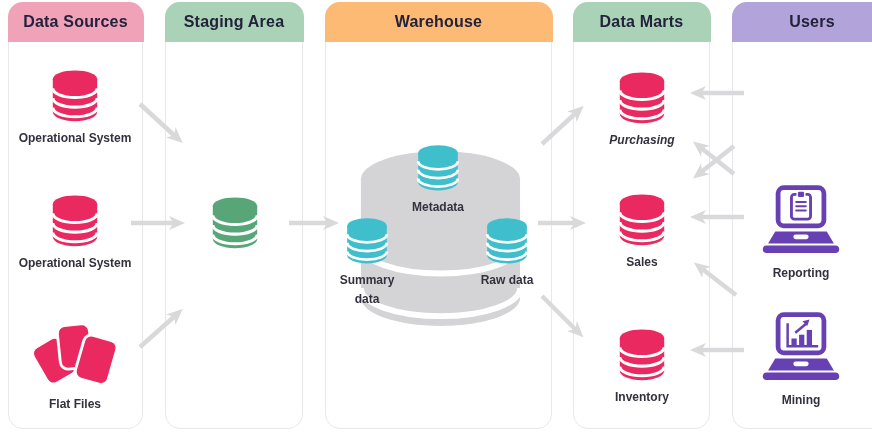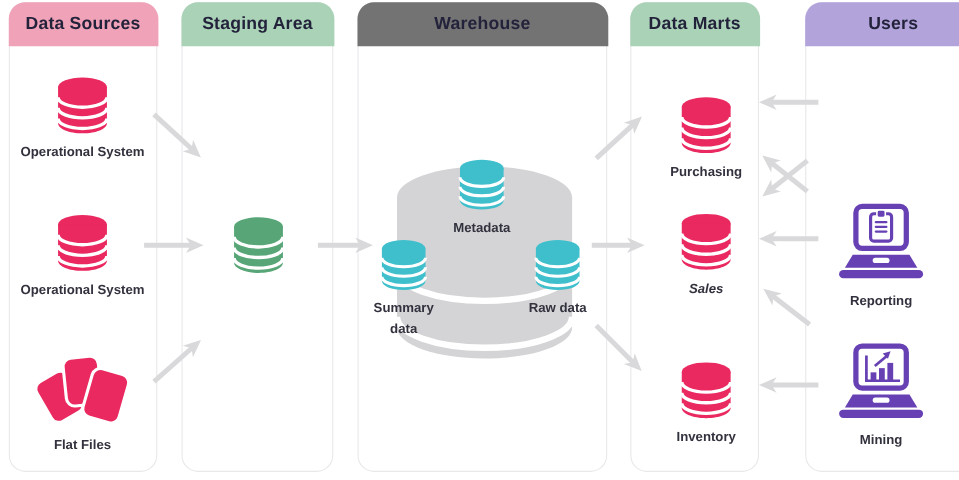--- a/index.html
+++ b/index.html
@@ -86,21 +86,21 @@
   <section class="panel" style="left:165px;width:138px;">
     <header class="panel-header" style="background: rgb(169, 210, 183);">Staging Area</header>
     <div class="node" style="left:9px;top:193px;width:120px;">
       <svg width="60" height="56" viewBox="0 0 60 58">
           <use href="#db-shape" fill="#58A677"></use>
         </svg>
     </div>
   </section>
 
   <section class="panel" style="left:325px;width:227px;">
-    <header class="panel-header" style="background: #737373;">Warehouse</header>
+    <header class="panel-header" style="background: #fdba74;">Warehouse</header>
     <svg class="big-cylinder" style="left:32px;top:146px;" width="165" height="182" viewBox="0 0 170 187">
       <g fill="#D4D4D6">
         <ellipse cx="85" cy="31" rx="82" ry="29"></ellipse>
         <path d="M3 31 V153 c0 16 36.7 29 82 29 s82 -13 82 -29 V31 Z"></path>
       </g>
       <path d="M3 99 c0 16 36.7 29 82 29 s82 -13 82 -29" fill="none" stroke="#fff" stroke-width="6"></path>
       <path d="M3 143 c0 16 36.7 29 82 29 s82 -13 82 -29" fill="none" stroke="#fff" stroke-width="6"></path>
     </svg>
     <div class="node" style="left:72px;top:141px;width:80px;">
       <svg width="54" height="50" viewBox="0 0 60 58">
@@ -115,29 +115,29 @@
       <span class="node-label">Summary data</span>
     </div>
     <div class="node" style="left:141px;top:214px;width:80px;">
       <svg width="54" height="50" viewBox="0 0 60 58">
           <use href="#db-shape" fill="#3FBFCC"></use>
         </svg>
       <span class="node-label">Raw data</span>
     </div>
   </section>
 
-  <section class="panel" style="left:573px;width:117px;">
+  <section class="panel" style="left:573px;width:137px;">
     <header class="panel-header" style="background: rgb(169, 210, 183);">Data Marts</header>
-    <div class="node" style="left:8px;top:84px;width:120px;">
+    <div class="node" style="left:8px;top:68px;width:120px;font-style:italic;">
       <svg width="60" height="56" viewBox="0 0 60 58">
           <use href="#db-shape" fill="#E9295F"></use>
         </svg>
       <span class="node-label">Purchasing</span>
     </div>
-    <div class="node" style="left:8px;top:190px;width:120px;font-style:italic;">
+    <div class="node" style="left:8px;top:190px;width:120px;">
       <svg width="60" height="56" viewBox="0 0 60 58">
           <use href="#db-shape" fill="#E9295F"></use>
         </svg>
       <span class="node-label">Sales</span>
     </div>
     <div class="node" style="left:8px;top:325px;width:120px;">
       <svg width="60" height="56" viewBox="0 0 60 58">
           <use href="#db-shape" fill="#E9295F"></use>
         </svg>
       <span class="node-label">Inventory</span>

